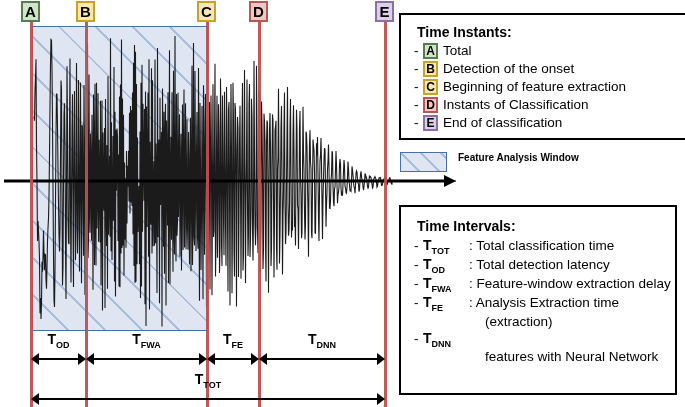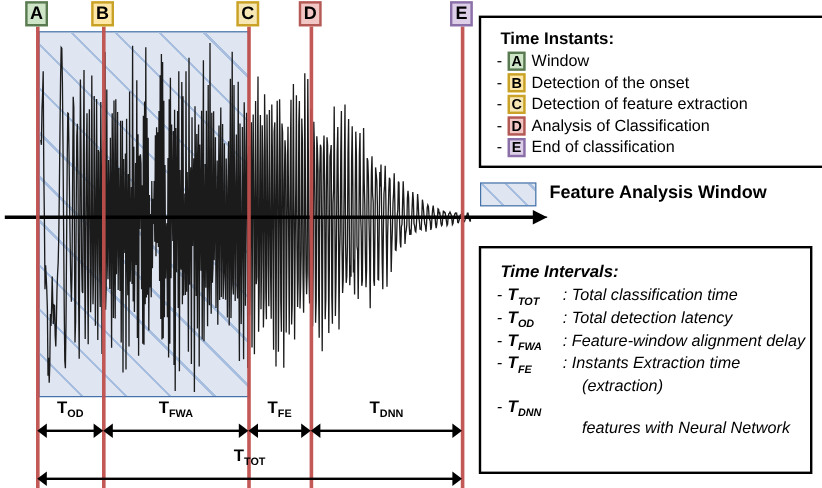--- a/index.html
+++ b/index.html
@@ -52,21 +52,21 @@
   .tcol{font-size:14px;font-weight:bold;width:46px;flex:0 0 auto;}
   .tcol sub{font-size:9px;}
   .tdesc{font-size:13.5px;}
   .cont{font-size:13.5px;padding-left:71px;}
 
   
   #fw-swatch{position:absolute;box-sizing:border-box;border:1.5px solid #4472a8;
       background:#dfe6f2;
       background-image:repeating-linear-gradient(45deg,
         rgba(0,0,0,0) 0px, rgba(0,0,0,0) 12px, #a8bede 12px, #a8bede 14px);}
-  #fw-label{position:absolute;font-size:15px;font-weight:bold;white-space:nowrap;}
+  #fw-label{position:absolute;font-size:10px;font-weight:bold;white-space:nowrap;}
 </style>
 </head>
 <body>
 
 <div id="stage">
 
   <div id="fwa-window" style="left: 32px; top: 26px; width: 176px; height: 305px;">
     <div id="fwa-hatch"></div>
   </div>
 
@@ -124,70 +124,70 @@
       </div>
       <div class="ivlab" style="left: 31px; width: 354px; top: 371px;">T<sub>TOT</sub></div>
     </div>
 
   <div class="panel" id="panel-instants" style="left:399px;top:13px;width:320px;height:127px;">
     <div class="ptitle" style="margin:9px 0 3px 16px;">Time Instants:</div>
     <div id="instants-list" style="margin-left:13px;">
         <div class="prow" style="margin-bottom: 2px;">
           <span class="dash">-</span>
           <span class="lbox" style="background:#cfe5c8;border-color:#5a7a52">A</span>
-          <span>Window</span>
+          <span>Total</span>
         </div>
         <div class="prow" style="margin-bottom: 2px;">
           <span class="dash">-</span>
           <span class="lbox" style="background:#ffe7a8;border-color:#c8a227">B</span>
           <span>Detection of the onset</span>
         </div>
         <div class="prow" style="margin-bottom: 2px;">
           <span class="dash">-</span>
           <span class="lbox" style="background:#f6e7b4;border-color:#c9a227">C</span>
-          <span>Detection of feature extraction</span>
+          <span>Beginning of feature extraction</span>
         </div>
         <div class="prow" style="margin-bottom: 2px;">
           <span class="dash">-</span>
           <span class="lbox" style="background:#f2c6c4;border-color:#b35a56">D</span>
-          <span>Analysis of Classification</span>
+          <span>Instants of Classification</span>
         </div>
         <div class="prow" style="margin-bottom: 2px;">
           <span class="dash">-</span>
           <span class="lbox" style="background:#ddcfe8;border-color:#8b6fa8">E</span>
           <span>End of classification</span>
         </div>
       </div>
   </div>
 
   <div id="fw-swatch" style="left:400px;top:152px;width:47px;height:20px;"></div>
   <div id="fw-label" style="left:458px;top:152px;">Feature Analysis Window</div>
 
-  <div class="panel" id="panel-intervals" style="left:399px;top:205px;width:278px;height:190px;font-style:italic;">
+  <div class="panel" id="panel-intervals" style="left:399px;top:205px;width:278px;height:190px;">
     <div class="ptitle" style="margin:11px 0 4px 16px;">Time Intervals:</div>
     <div id="intervals-list" style="margin-left:13px;">
         <div class="prow" style="margin-bottom: 1px;">
           <span class="dash">-</span>
           <span class="tcol">T<sub>TOT</sub></span>
           <span class="tdesc">: Total classification time</span>
         </div>
         <div class="prow" style="margin-bottom: 1px;">
           <span class="dash">-</span>
           <span class="tcol">T<sub>OD</sub></span>
           <span class="tdesc">: Total detection latency</span>
         </div>
         <div class="prow" style="margin-bottom: 1px;">
           <span class="dash">-</span>
           <span class="tcol">T<sub>FWA</sub></span>
-          <span class="tdesc">: Feature-window alignment delay</span>
+          <span class="tdesc">: Feature-window extraction delay</span>
         </div>
         <div class="prow" style="margin-bottom: 1px;">
           <span class="dash">-</span>
           <span class="tcol">T<sub>FE</sub></span>
-          <span class="tdesc">: Instants Extraction time</span>
+          <span class="tdesc">: Analysis Extraction time</span>
         </div>
         <div class="cont" style="margin-bottom: 2px;">(extraction)</div>
         <div class="prow" style="margin-bottom: 1px;">
           <span class="dash">-</span>
           <span class="tcol">T<sub>DNN</sub></span>
         </div>
         <div class="cont" style="margin-bottom: 12px;">features with Neural Network</div>
       </div>
   </div>
 

